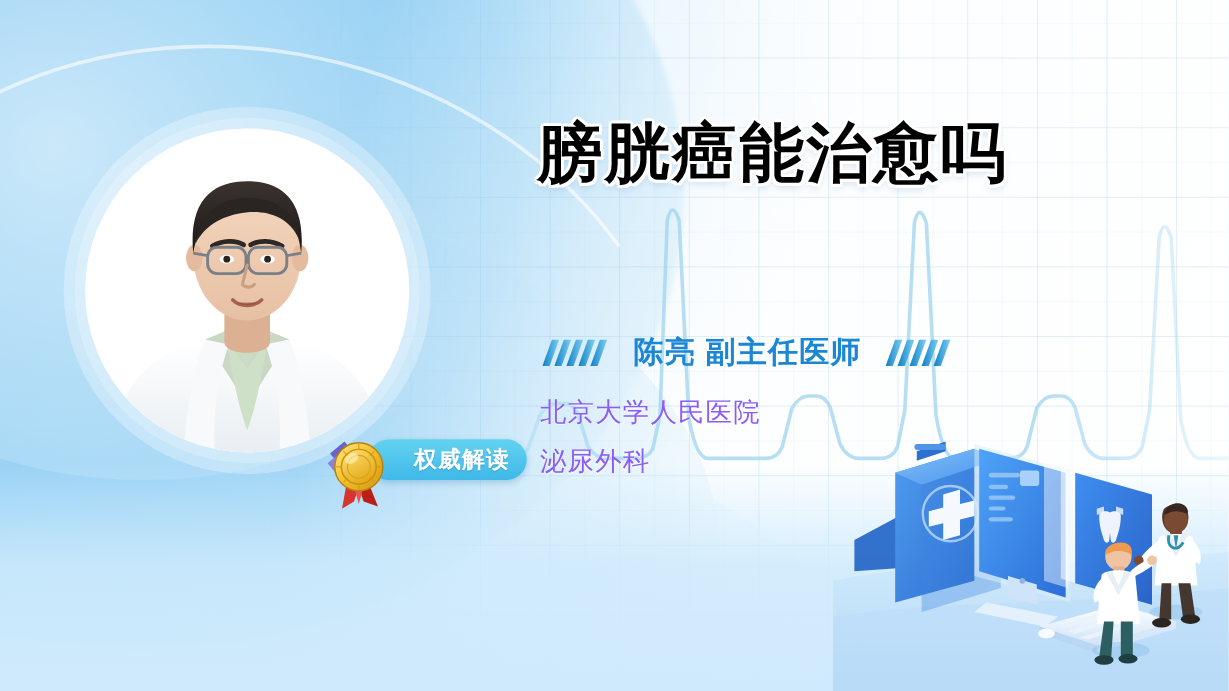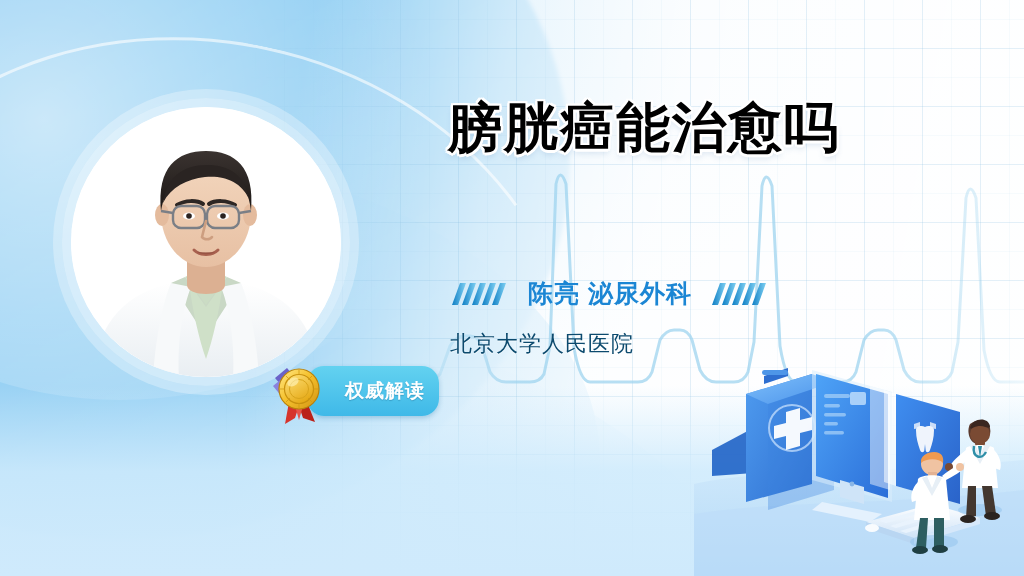--- a/index.html
+++ b/index.html
@@ -89,21 +89,21 @@
   }
   .avatar-photo{ position:absolute; inset:0; }
 
   
   .badge{
     position:absolute; left:271px; top:362px;
     height:42px; display:flex; align-items:center;
   }
   .badge-pill{
     position:absolute; left:36px; top:4px;
-    height:50px; padding:0 14px 0 38px;
+    height:34px; padding:0 14px 0 38px;
     display:flex; align-items:center;
     border-radius:17px;
     background:linear-gradient(180deg,#63d2f0 0%,#3fb9e8 100%);
     box-shadow:0 2px 5px rgba(40,120,170,.30);
   }
   .badge-text{
     color:#ffffff; font-size:19px; font-weight:bold;
     letter-spacing:1px; text-shadow:0 1px 1px rgba(20,90,130,.35);
     white-space:nowrap;
   }
@@ -126,21 +126,21 @@
     position:absolute; left:452px; top:277px;
     display:flex; align-items:center; gap:20px;
   }
   .slashes{ display:block; }
   .doc-name{
     font-size:25px; font-weight:bold; color:#1b86d4;
     letter-spacing:1px; white-space:nowrap;
   }
   .doc-line{
     position:absolute; left:450px;
-    font-size:22px; color:#0c4a6e; letter-spacing:1px;
+    font-size:22px; color:#8b5cf6; letter-spacing:1px;
     text-shadow:0 1px 1px rgba(255,255,255,.7);
     white-space:nowrap;
   }
   .doc-hospital{ top:329px; }
   .doc-dept{ top:370px; }
 
   
   .illus{ position:absolute; right:0; bottom:0; width:330px; height:212px; }
 </style>
 </head>
@@ -306,40 +306,41 @@
       </defs>
       <g fill="url(#slashL)">
         <path d="M8,0 L14,0 L6,22 L0,22 Z"></path>
         <path d="M18,0 L24,0 L16,22 L10,22 Z"></path>
         <path d="M28,0 L34,0 L26,22 L20,22 Z"></path>
         <path d="M38,0 L44,0 L36,22 L30,22 Z"></path>
         <path d="M48,0 L54,0 L46,22 L40,22 Z"></path>
       </g>
     </svg>
 
-    <span class="doc-name">陈亮  泌尿外科</span>
+    <span class="doc-name">陈亮  副主任医师</span>
 
     <svg class="slashes" width="56" height="22" viewBox="0 0 56 22">
       <defs>
         <linearGradient id="slashR" x1="0" y1="0" x2="1" y2="0">
           <stop offset="0%" stop-color="#0f7ec4"></stop>
           <stop offset="100%" stop-color="#7fd0f2"></stop>
         </linearGradient>
       </defs>
       <g fill="url(#slashR)">
         <path d="M8,0 L14,0 L6,22 L0,22 Z"></path>
         <path d="M18,0 L24,0 L16,22 L10,22 Z"></path>
         <path d="M28,0 L34,0 L26,22 L20,22 Z"></path>
         <path d="M38,0 L44,0 L36,22 L30,22 Z"></path>
         <path d="M48,0 L54,0 L46,22 L40,22 Z"></path>
       </g>
     </svg>
   </div>
 
   <div class="doc-line doc-hospital">北京大学人民医院</div>
+  <div class="doc-line doc-dept">泌尿外科</div>
 
   <svg class="illus" viewBox="0 0 330 212">
     <defs>
       <linearGradient id="caseG" x1="0" y1="0" x2="1" y2="1">
         <stop offset="0%" stop-color="#4f9cf0"></stop>
           <stop offset="100%" stop-color="#2f6fd0"></stop>
       </linearGradient>
       <linearGradient id="caseTop" x1="0" y1="0" x2="1" y2="1">
         <stop offset="0%" stop-color="#7fc0fb"></stop>
           <stop offset="100%" stop-color="#4a92ea"></stop>

